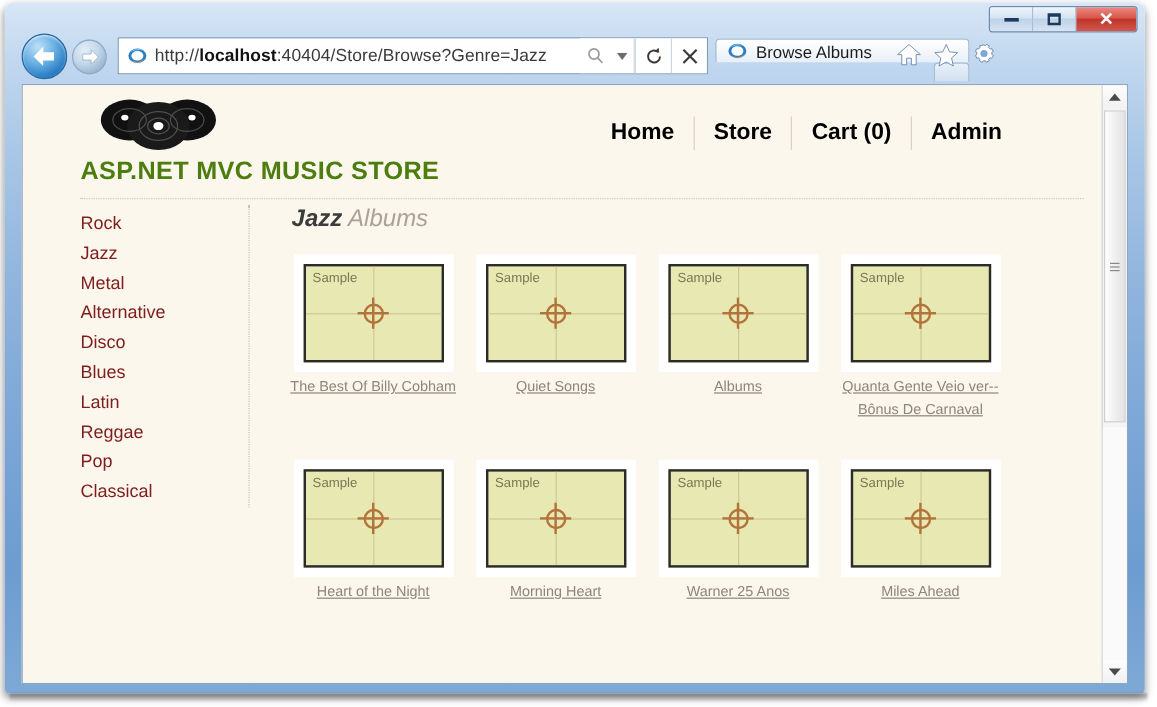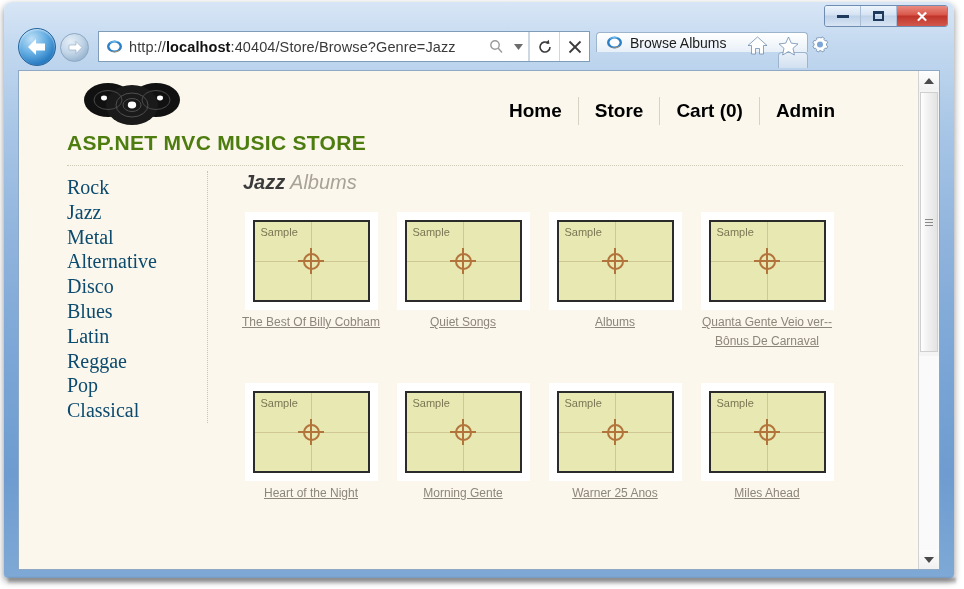--- a/index.html
+++ b/index.html
@@ -169,22 +169,22 @@
     position: absolute; left: 48px; top: 94px; width: 836px;
     border-top: 1px dotted #cfc9b8;
   }
 
   
   #content-columns { position: relative; }
   #genre-sidebar {
     position: absolute; left: 48px; top: 8px; width: 140px;
   }
   .genre-item {
-    font-family: Liberation Serif, serif;
-    font-size: 20px; color: #0c4a6e;
+    font-family: Liberation Sans, sans-serif;
+    font-size: 15px; color: #7f1d1d;
     line-height: 24.8px;
     white-space: nowrap;
   }
   #sidebar-divider {
     position: absolute; left: 188px; top: 4px;
     width: 1px; height: 252px;
     border-left: 1px dotted #c9c3b2;
   }
 
   #albums-panel { position: absolute; left: 216px; top: 4px; width: 660px; }
@@ -506,21 +506,21 @@
                   <span class="cross-h"></span>
                   <span class="cross-v"></span>
                   <span class="tick tick-t"></span>
                   <span class="tick tick-b"></span>
                   <span class="tick tick-l"></span>
                   <span class="tick tick-r"></span>
                   <span class="target-ring"></span>
                   <span class="sample-label">Sample</span>
                 </div>
               </div>
-              <span class="album-title-link">Morning Gente</span>
+              <span class="album-title-link">Morning Heart</span>
             </div>
 
             <div class="album-tile">
               <div class="album-thumb-frame">
                 <div class="album-thumb">
                   <span class="cross-h"></span>
                   <span class="cross-v"></span>
                   <span class="tick tick-t"></span>
                   <span class="tick tick-b"></span>
                   <span class="tick tick-l"></span>

